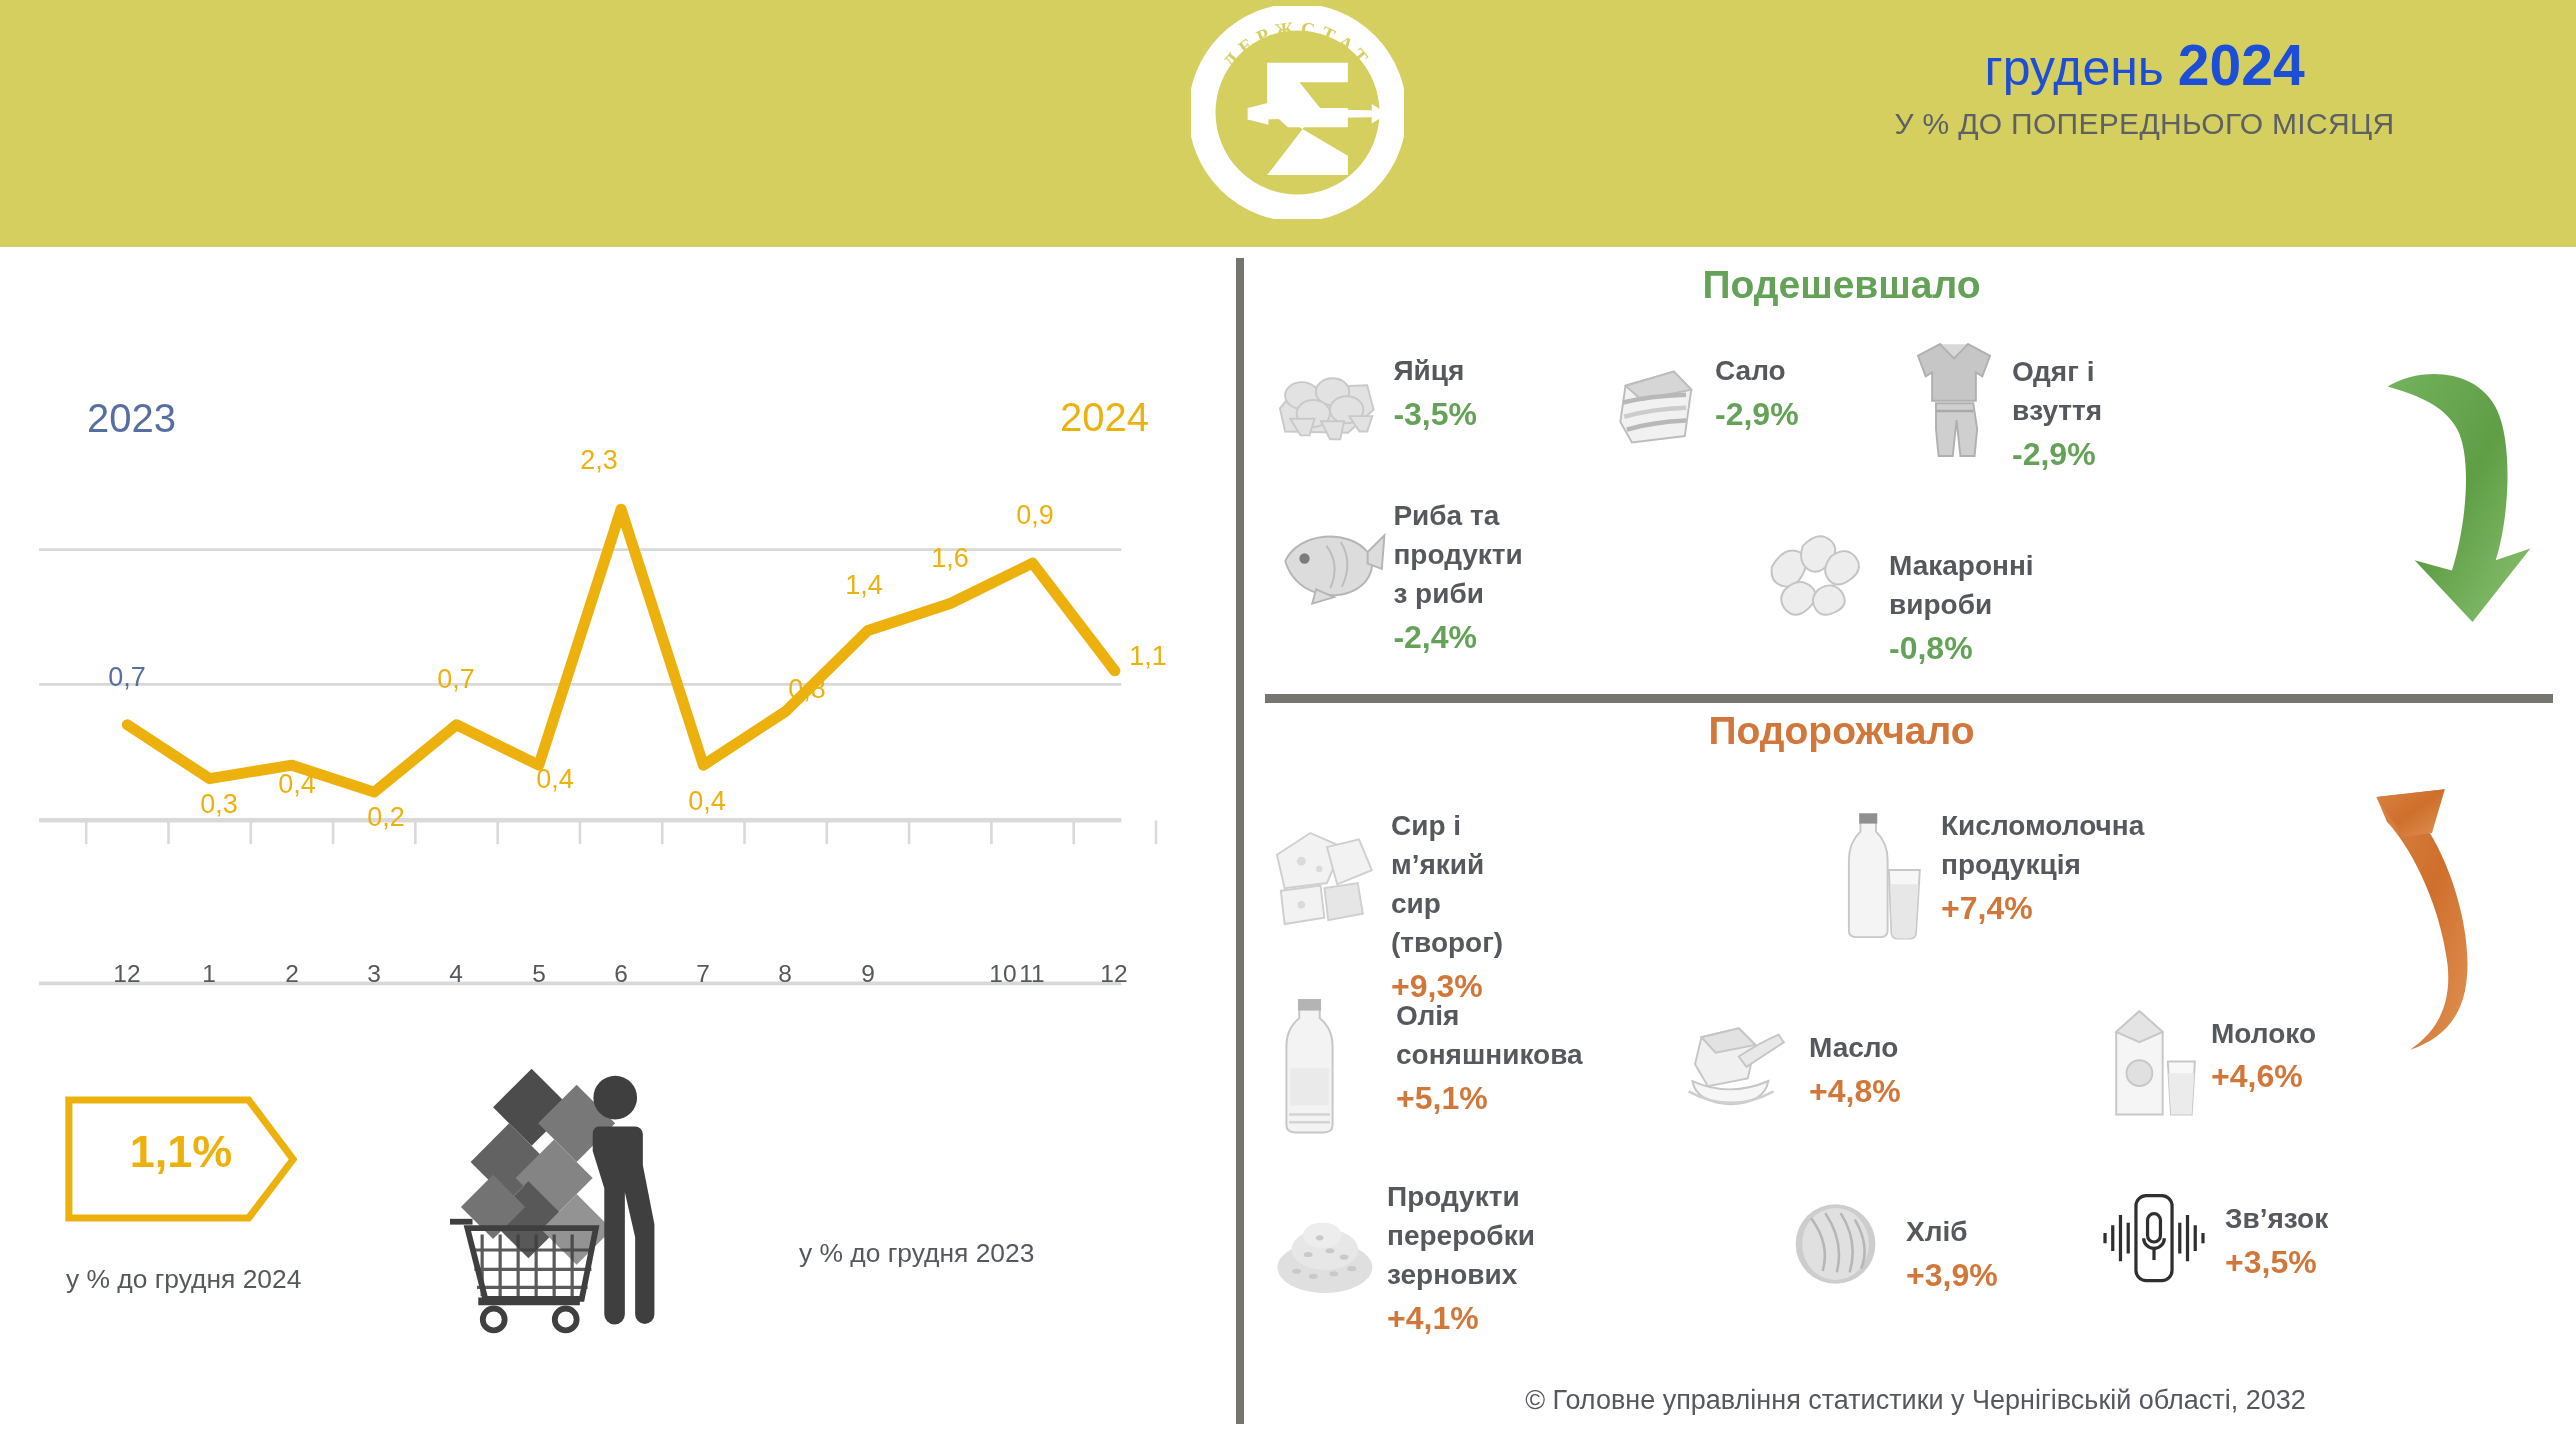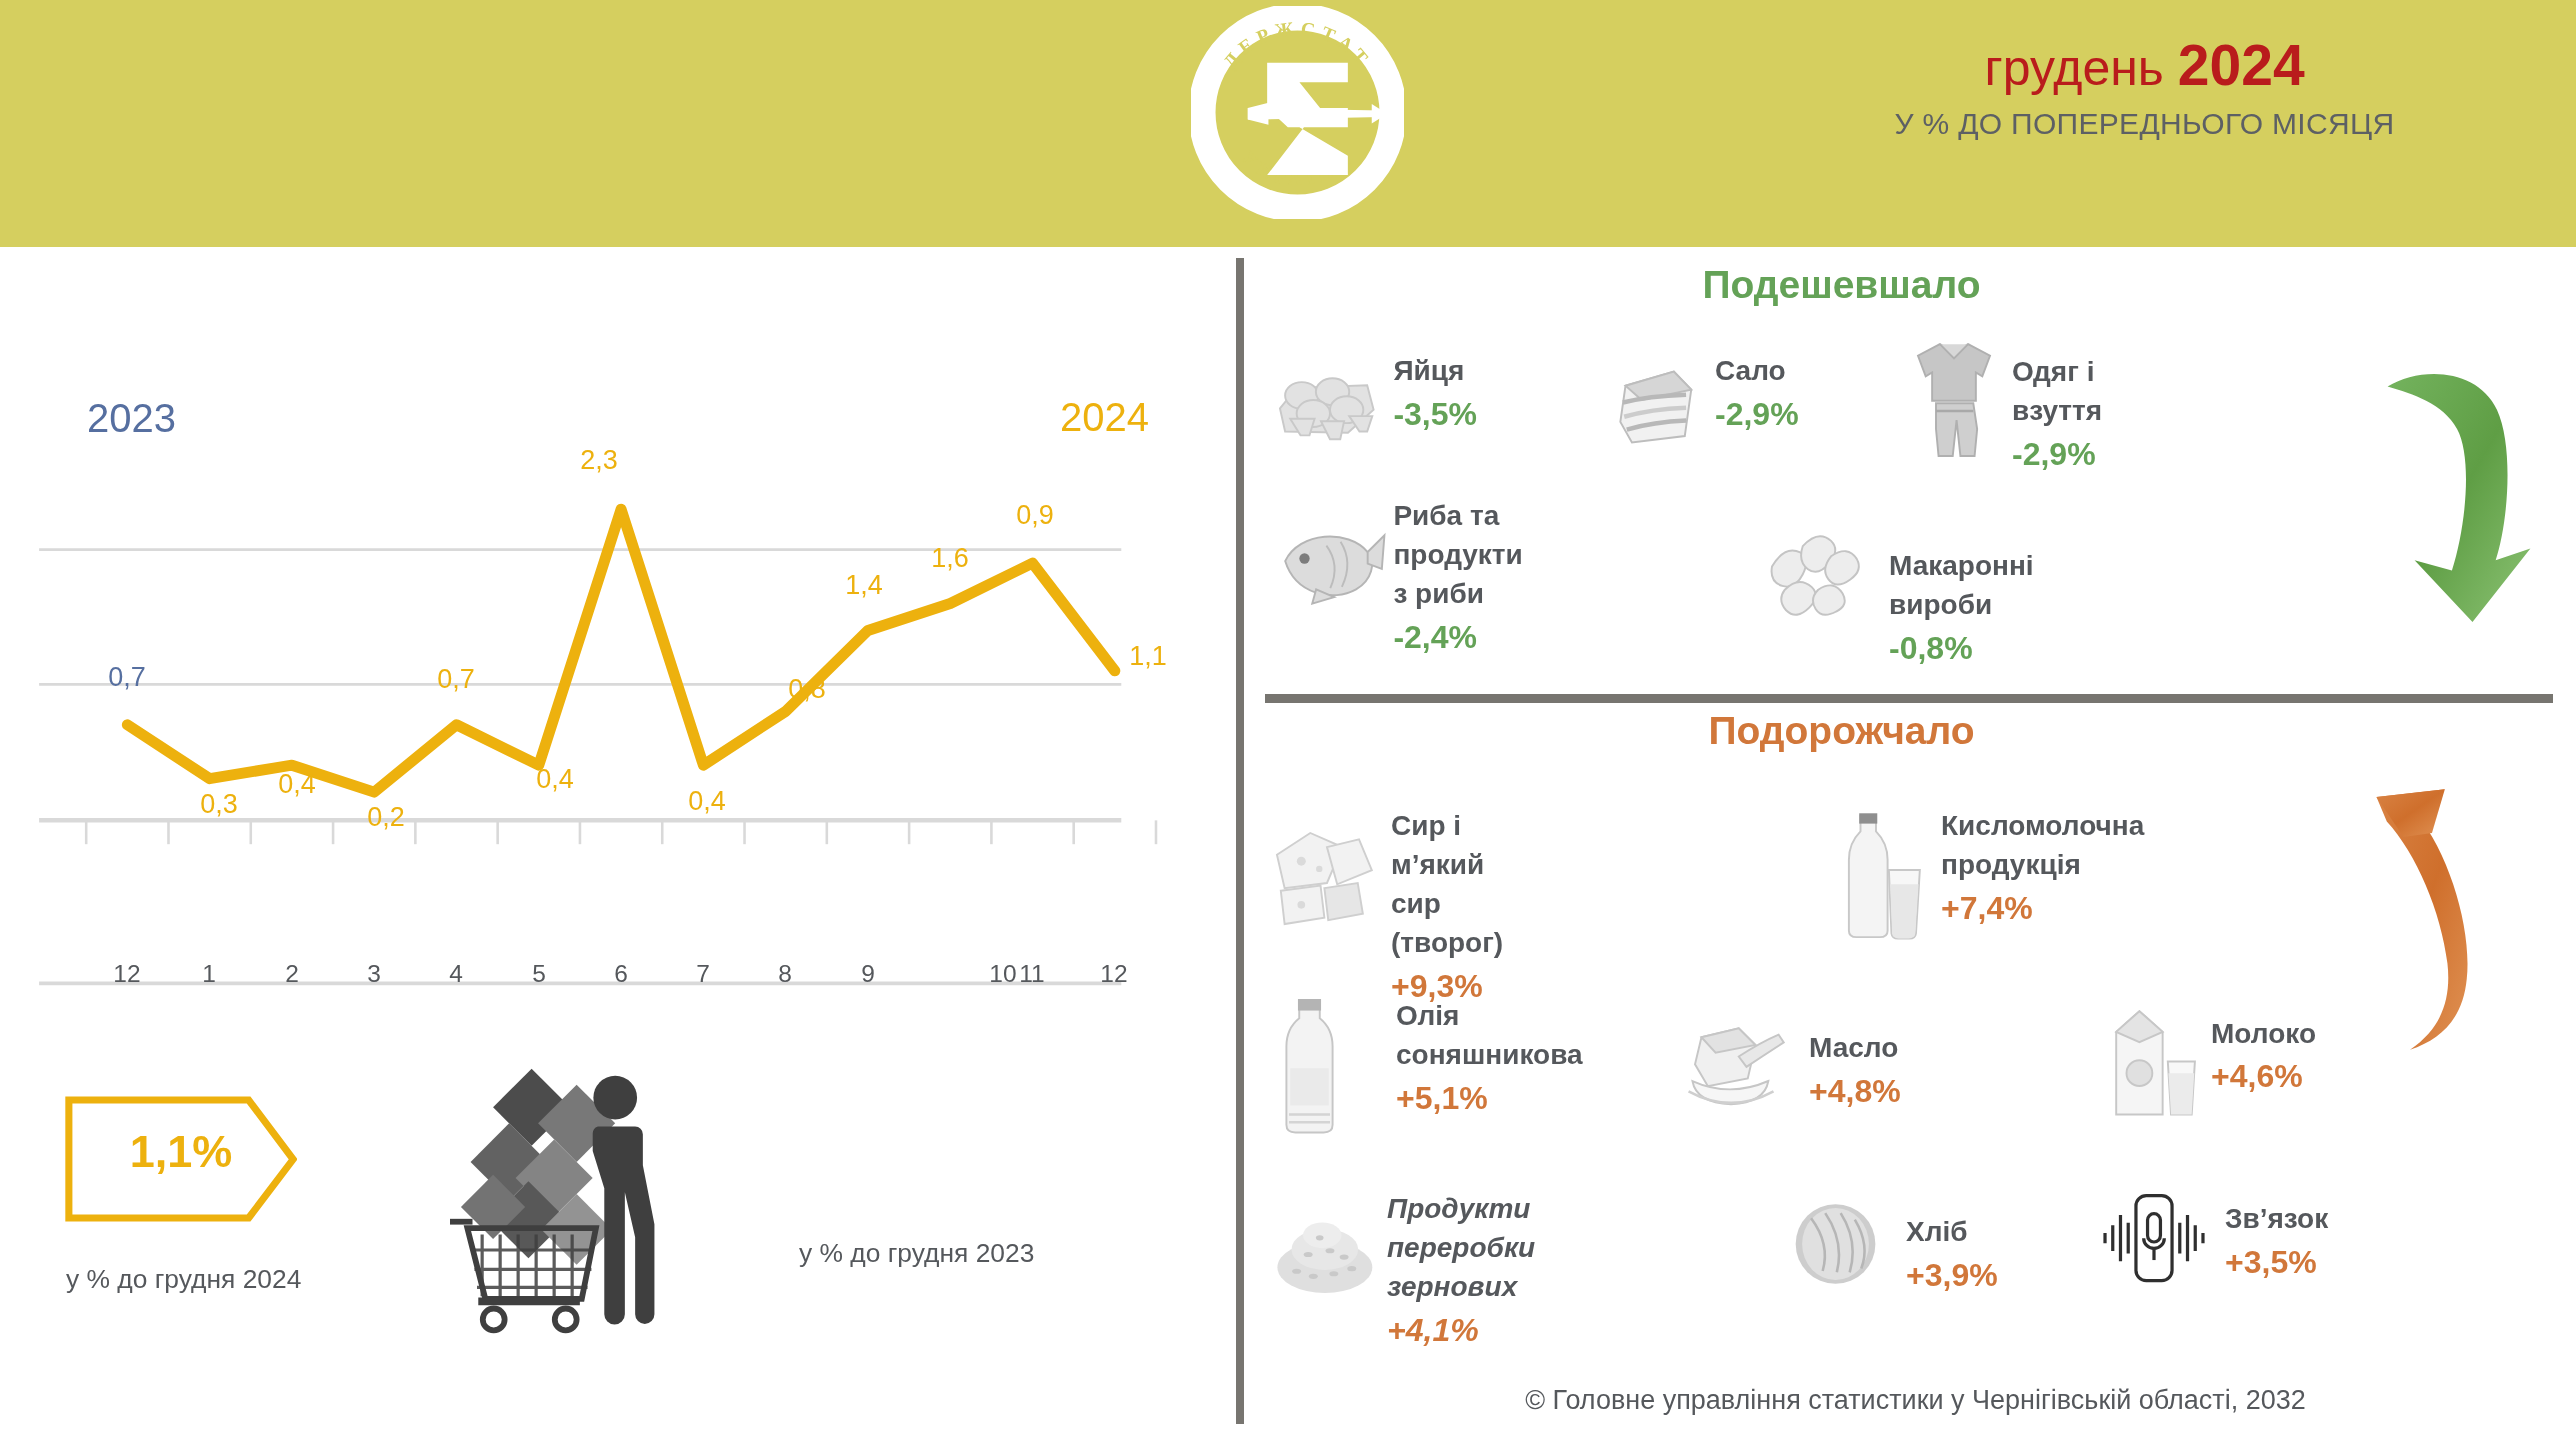--- a/index.html
+++ b/index.html
@@ -7,21 +7,21 @@
        font-family:"Liberation Sans","DejaVu Sans",sans-serif;}
 
   
   #header{position:absolute;left:0;top:0;width:2576px;height:247px;background:#d5cf5f;}
   #title-block{position:absolute;left:39px;top:14px;width:1108px;}
   .title-line{font-weight:700;font-size:59px;line-height:68px;color:#55585c;
               letter-spacing:0.6px;text-shadow:4.5px 4.5px 4.5px rgba(0,0,0,.28);
               transform:scaleX(1.04);transform-origin:left center;white-space:nowrap;}
   #logo{position:absolute;left:1191px;top:6.4px;width:213px;height:213px;}
   #date-block{position:absolute;left:1739px;top:32px;width:811px;text-align:center;}
-  #date-line{font-size:50px;color:#b91c1c;white-space:nowrap;}
+  #date-line{font-size:50px;color:#1d4ed8;white-space:nowrap;}
   #date-line .mon{font-weight:400;}
   #date-line .yr{font-weight:700;font-size:57px;}
   #date-sub{font-size:30px;color:#5d6064;margin-top:9px;letter-spacing:0.3px;white-space:nowrap;}
 
   
   #v-divider{position:absolute;left:1236px;top:258px;width:7.7px;height:1166px;background:#777570;}
   #h-divider{position:absolute;left:1265px;top:694px;width:1288px;height:9px;background:#777570;}
 
   
   #chart{position:absolute;left:39px;top:258px;width:1179px;height:773px;}
@@ -428,21 +428,21 @@
             <ellipse cx="98" cy="96" rx="7" ry="4"></ellipse>
               <ellipse cx="126" cy="88" rx="7" ry="4"></ellipse>
             <ellipse cx="58" cy="66" rx="7" ry="4"></ellipse>
               <ellipse cx="92" cy="60" rx="7" ry="4"></ellipse>
             <ellipse cx="114" cy="70" rx="7" ry="4"></ellipse>
               <ellipse cx="76" cy="40" rx="6" ry="4"></ellipse>
           </g>
         </g>
       </svg>
     </div>
-    <div class="item-text" style="left:122px;top:16px;font-style:italic;">
+    <div class="item-text" style="left:122px;top:4px;">
       <div class="item-name">Продукти
 переробки
 зернових</div>
       <div class="item-val">+4,1%</div>
     </div>
   </div>
 
   <div class="item orange" style="left:515px;top:496px;">
     <div class="item-icon" style="left:0;top:0;">
       <svg width="113" height="90" viewBox="0 0 175 140">

